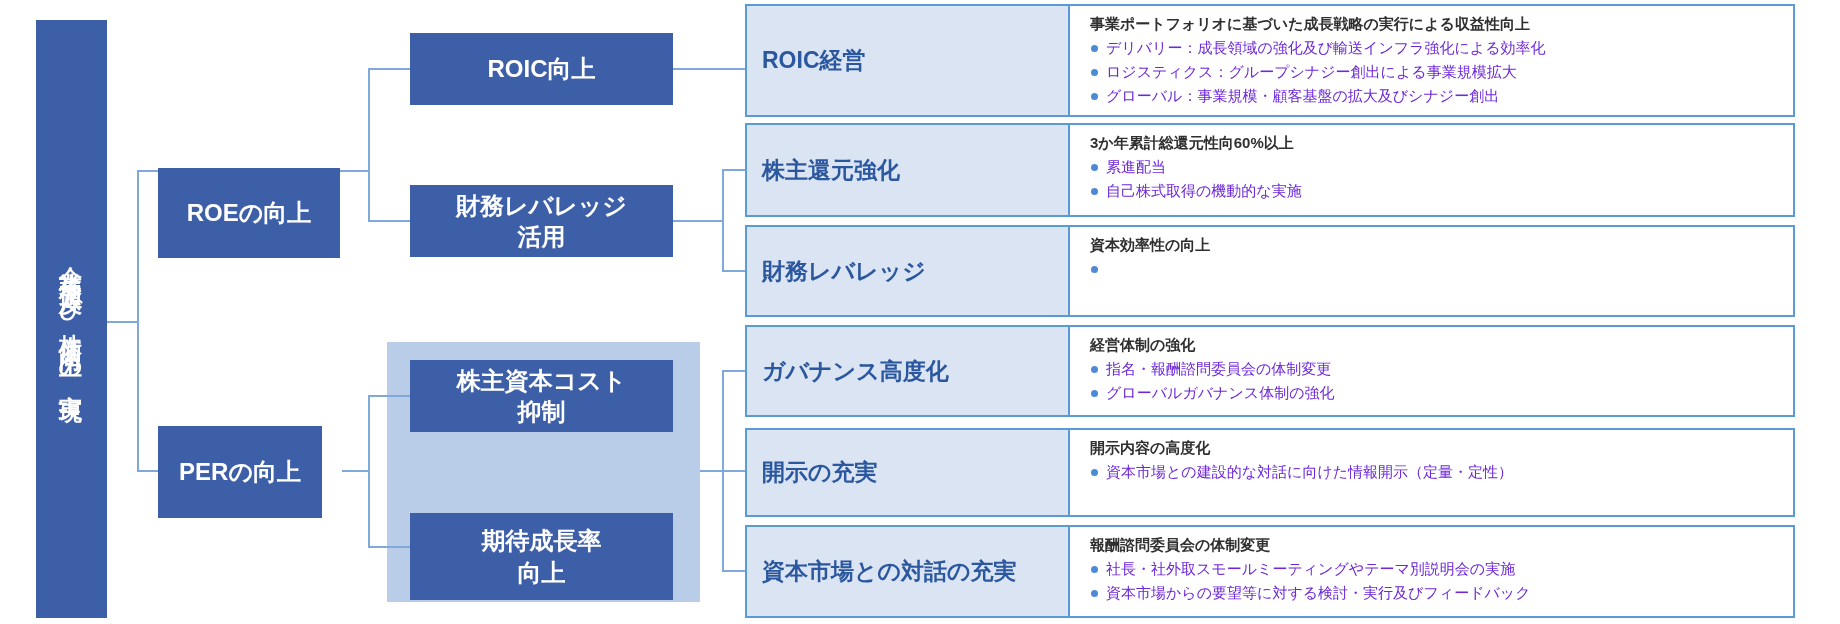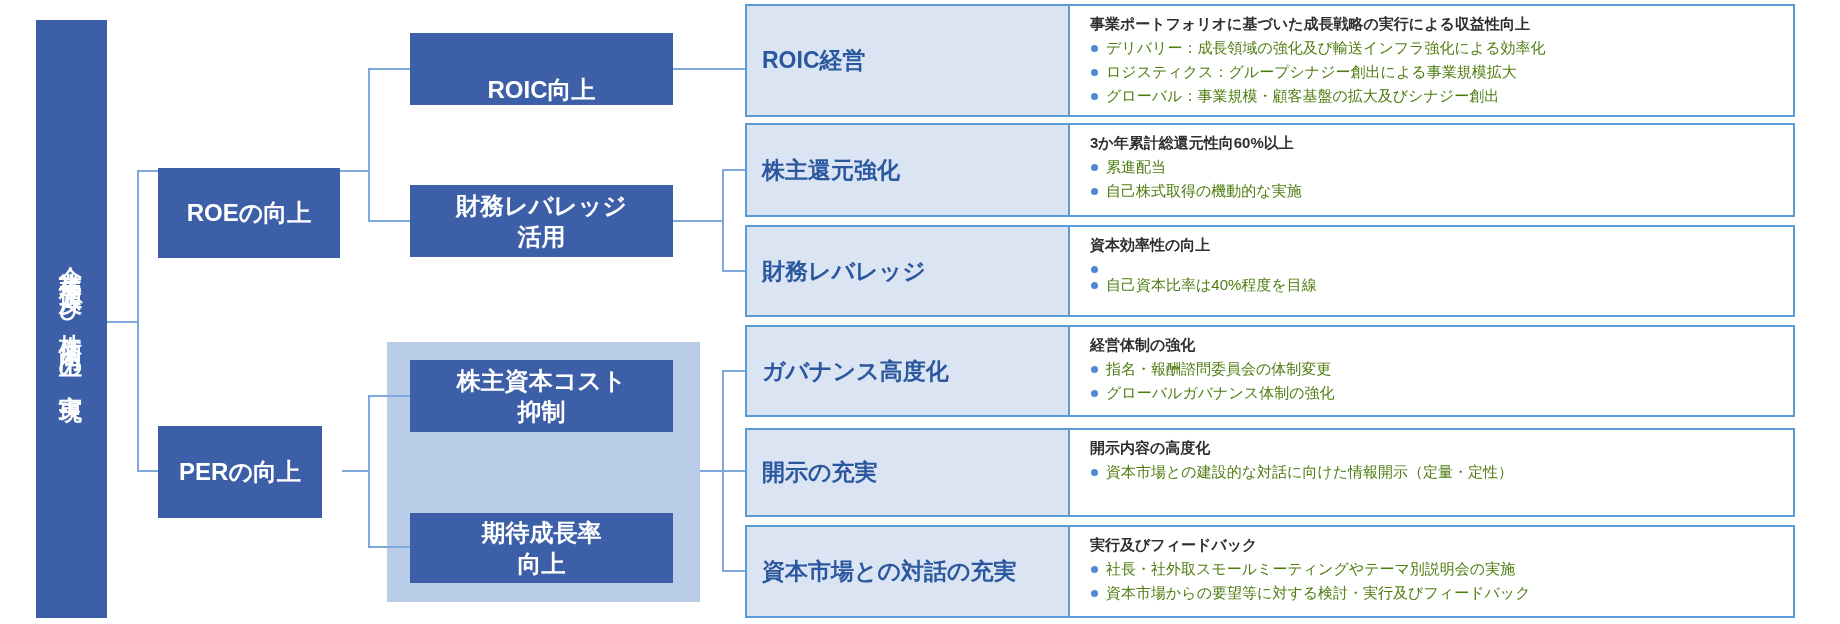--- a/index.html
+++ b/index.html
@@ -35,21 +35,21 @@
     width:323px;min-width:323px;background:#dae4f3;border-right:2px solid #5b9bd5;
     display:flex;align-items:center;box-sizing:border-box;padding-left:15px;
     color:#2b579f;font-weight:bold;font-size:23px;
   }
   .row-desc{
     flex:1;display:flex;flex-direction:column;justify-content:flex-start;
     padding:6px 24px 6px 20px;box-sizing:border-box;
   }
   .desc-heading{font-weight:bold;color:#2f2f2f;font-size:15px;line-height:24px;}
   .bullets{list-style:none;margin:0;padding:0;}
-  .bullets li{display:flex;align-items:flex-start;color:#4d7c0f;font-size:15px;line-height:24px;}
+  .bullets li{display:flex;align-items:flex-start;color:#6d28d9;font-size:15px;line-height:24px;}
   .dot{
     width:7px;min-width:7px;height:7px;border-radius:50%;background:#4e8ad4;
     margin:9px 8px 0 1px;
   }
 </style>
 </head>
 <body>
 
 <div class="stage">
 
@@ -86,32 +86,32 @@
     <span>企業価値及び株価向上の実現</span>
   </div>
 
   <div class="node" style="left:158px;top:125px;width:182px;height:90px;margin-top:43px;">
     <span>ROEの向上</span>
   </div>
   <div class="node" style="left:158px;top:426px;width:164px;height:92px;">
     <span>PERの向上</span>
   </div>
 
-  <div class="node" style="left:410px;top:33px;width:263px;height:72px;align-items:flex-end;">
+  <div class="node" style="left:410px;top:33px;width:263px;height:72px;">
     <span>ROIC向上</span>
   </div>
   <div class="node" style="left:410px;top:185px;width:263px;height:72px;">
     <span>財務レバレッジ
 活用</span>
   </div>
   <div class="node" style="left:410px;top:360px;width:263px;height:72px;">
     <span>株主資本コスト
 抑制</span>
   </div>
-  <div class="node" style="left:410px;top:513px;width:263px;height:70px;">
+  <div class="node" style="left:410px;top:513px;width:263px;height:87px;">
     <span>期待成長率
 向上</span>
   </div>
 
   <div class="row" style="top:4px;height:113px;">
     <div class="row-label">
       <span>ROIC経営</span>
     </div>
     <div class="row-desc">
       <div class="desc-heading">事業ポートフォリオに基づいた成長戦略の実行による収益性向上</div>
@@ -154,24 +154,20 @@
   <div class="row" style="top:225px;height:92px;">
     <div class="row-label">
       <span>財務レバレッジ</span>
     </div>
     <div class="row-desc">
       <div class="desc-heading">資本効率性の向上</div>
       <ul class="bullets">
         <li>
             <span class="dot"></span>
           </li>
-        <li>
-            <span class="dot"></span>
-            <span>自己資本比率は40%程度を目線</span>
-          </li>
       </ul>
     </div>
   </div>
 
   <div class="row" style="top:325px;height:92px;">
     <div class="row-label">
       <span>ガバナンス高度化</span>
     </div>
     <div class="row-desc">
       <div class="desc-heading">経営体制の強化</div>
@@ -201,21 +197,21 @@
           </li>
       </ul>
     </div>
   </div>
 
   <div class="row" style="top:525px;height:93px;">
     <div class="row-label">
       <span>資本市場との対話の充実</span>
     </div>
     <div class="row-desc">
-      <div class="desc-heading">実行及びフィードバック</div>
+      <div class="desc-heading">報酬諮問委員会の体制変更</div>
       <ul class="bullets">
         <li>
             <span class="dot"></span>
             <span>社長・社外取スモールミーティングやテーマ別説明会の実施</span>
           </li>
         <li>
             <span class="dot"></span>
             <span>資本市場からの要望等に対する検討・実行及びフィードバック</span>
           </li>
       </ul>

